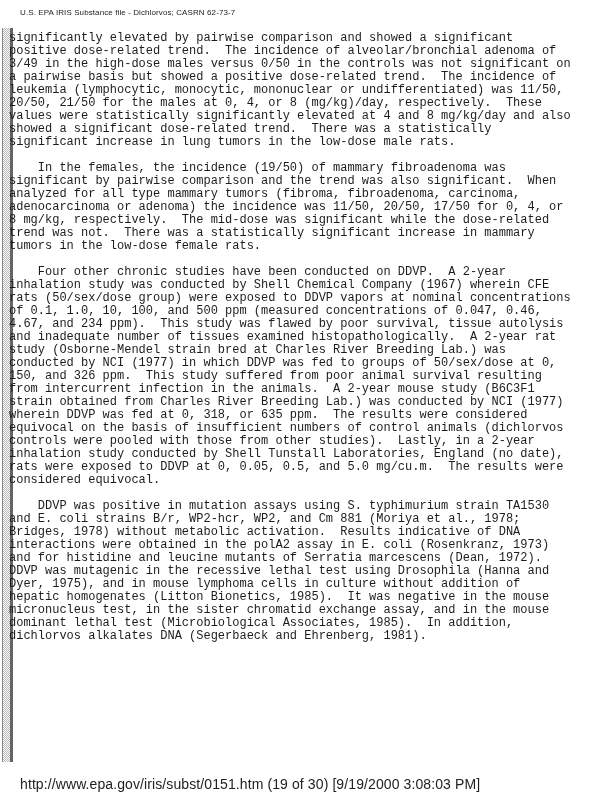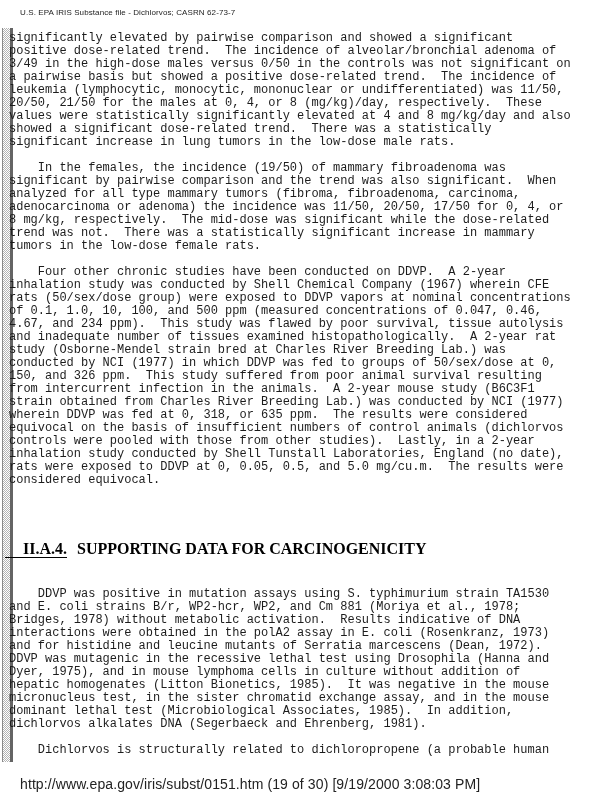--- a/index.html
+++ b/index.html
@@ -119,33 +119,31 @@
 150, and 326 ppm.  This study suffered from poor animal survival resulting
 from intercurrent infection in the animals.  A 2-year mouse study (B6C3F1
 strain obtained from Charles River Breeding Lab.) was conducted by NCI (1977)
 wherein DDVP was fed at 0, 318, or 635 ppm.  The results were considered
 equivocal on the basis of insufficient numbers of control animals (dichlorvos
 controls were pooled with those from other studies).  Lastly, in a 2-year
 inhalation study conducted by Shell Tunstall Laboratories, England (no date),
 rats were exposed to DDVP at 0, 0.05, 0.5, and 5.0 mg/cu.m.  The results were
 considered equivocal.</pre>
 
-    <h2 class="section-heading"><span class="hnum">II.A.4.</span><span class="htitle">SUPPORTING DATA FOR CARCINOGENICITY</span></h2>
 
     <pre class="para">    DDVP was positive in mutation assays using S. typhimurium strain TA1530
 and E. coli strains B/r, WP2-hcr, WP2, and Cm 881 (Moriya et al., 1978;
 Bridges, 1978) without metabolic activation.  Results indicative of DNA
 interactions were obtained in the polA2 assay in E. coli (Rosenkranz, 1973)
 and for histidine and leucine mutants of Serratia marcescens (Dean, 1972).
 DDVP was mutagenic in the recessive lethal test using Drosophila (Hanna and
 Dyer, 1975), and in mouse lymphoma cells in culture without addition of
 hepatic homogenates (Litton Bionetics, 1985).  It was negative in the mouse
 micronucleus test, in the sister chromatid exchange assay, and in the mouse
 dominant lethal test (Microbiological Associates, 1985).  In addition,
 dichlorvos alkalates DNA (Segerbaeck and Ehrenberg, 1981).</pre>
 
-    <pre class="para">    Dichlorvos is structurally related to dichloropropene (a probable human</pre>
 
   </div>
 
   <div class="page-footer">http://www.epa.gov/iris/subst/0151.htm (19 of 30) [9/19/2000 3:08:03 PM]</div>
 
 </div>
 
 </body></html>

